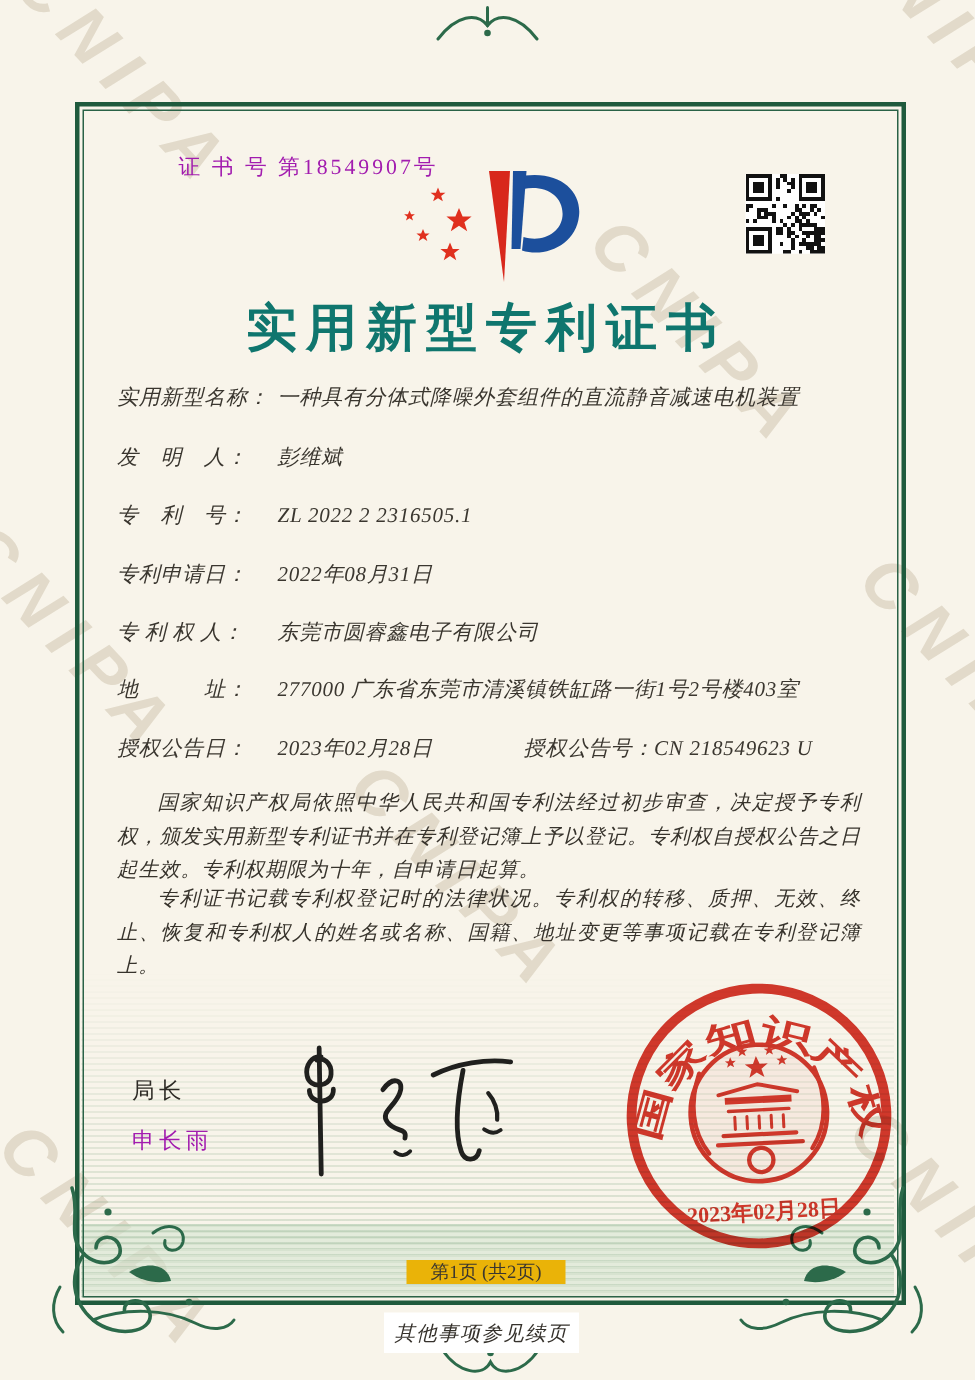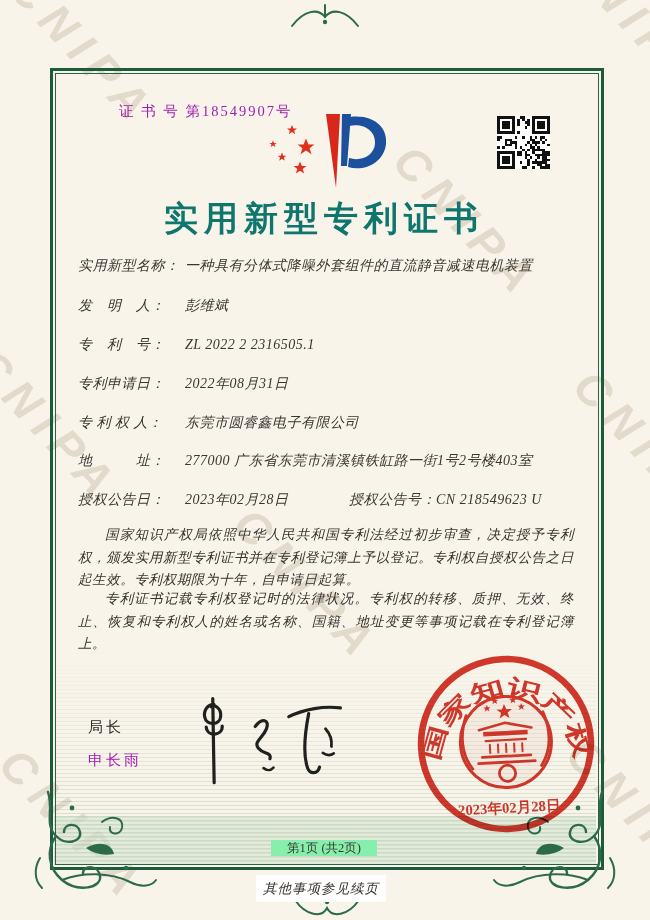--- a/index.html
+++ b/index.html
@@ -42,21 +42,21 @@
   .pair2 { position:absolute; left:271px; top:0; display:flex; white-space:pre; }
   .pair2 .lbl2 { display:inline-block; min-width:78px; white-space:pre; }
   .para { position:absolute; left:78px; width:496px; font-size:13.5px; line-height:22.5px;
           text-indent:2em; font-style:italic; color:#37332c; text-align:justify; letter-spacing:0.6px; }
   .sig-label { position:absolute; left:88px; top:718px; font-size:15px; letter-spacing:3px; color:#2e2b26; }
   .sig-name  { position:absolute; left:88px; top:751px; font-size:15px; letter-spacing:3px; color:#a21caf; }
   .sig-script { position:absolute; left:178px; top:688px; }
   .seal { position:absolute; left:415px; top:653px; width:182px; height:182px;
           mix-blend-mode:multiply; opacity:0.93; transform:rotate(-3deg); }
   .page-num { position:absolute; left:50px; top:840px; width:548px; text-align:center; font-size:12.5px; color:#3a362f; }
-  .page-num span { background:#86efac; padding:1px 16px; }
+  .page-num span { background:#eab308; padding:1px 16px; }
   .note-strip { position:absolute; left:256px; top:875px; width:130px; height:27px;
                 background:#ffffff; display:flex; align-items:center; justify-content:center;
                 font-size:13.5px; font-style:italic; color:#35312b; letter-spacing:1px; }
   .logo { position:absolute; left:262px; top:106px; }
   .qr { position:absolute; left:497px; top:116px; width:53px; height:53px; background:#fff; }
 </style>
 </head>
 <body>
 
 <div class="page">

